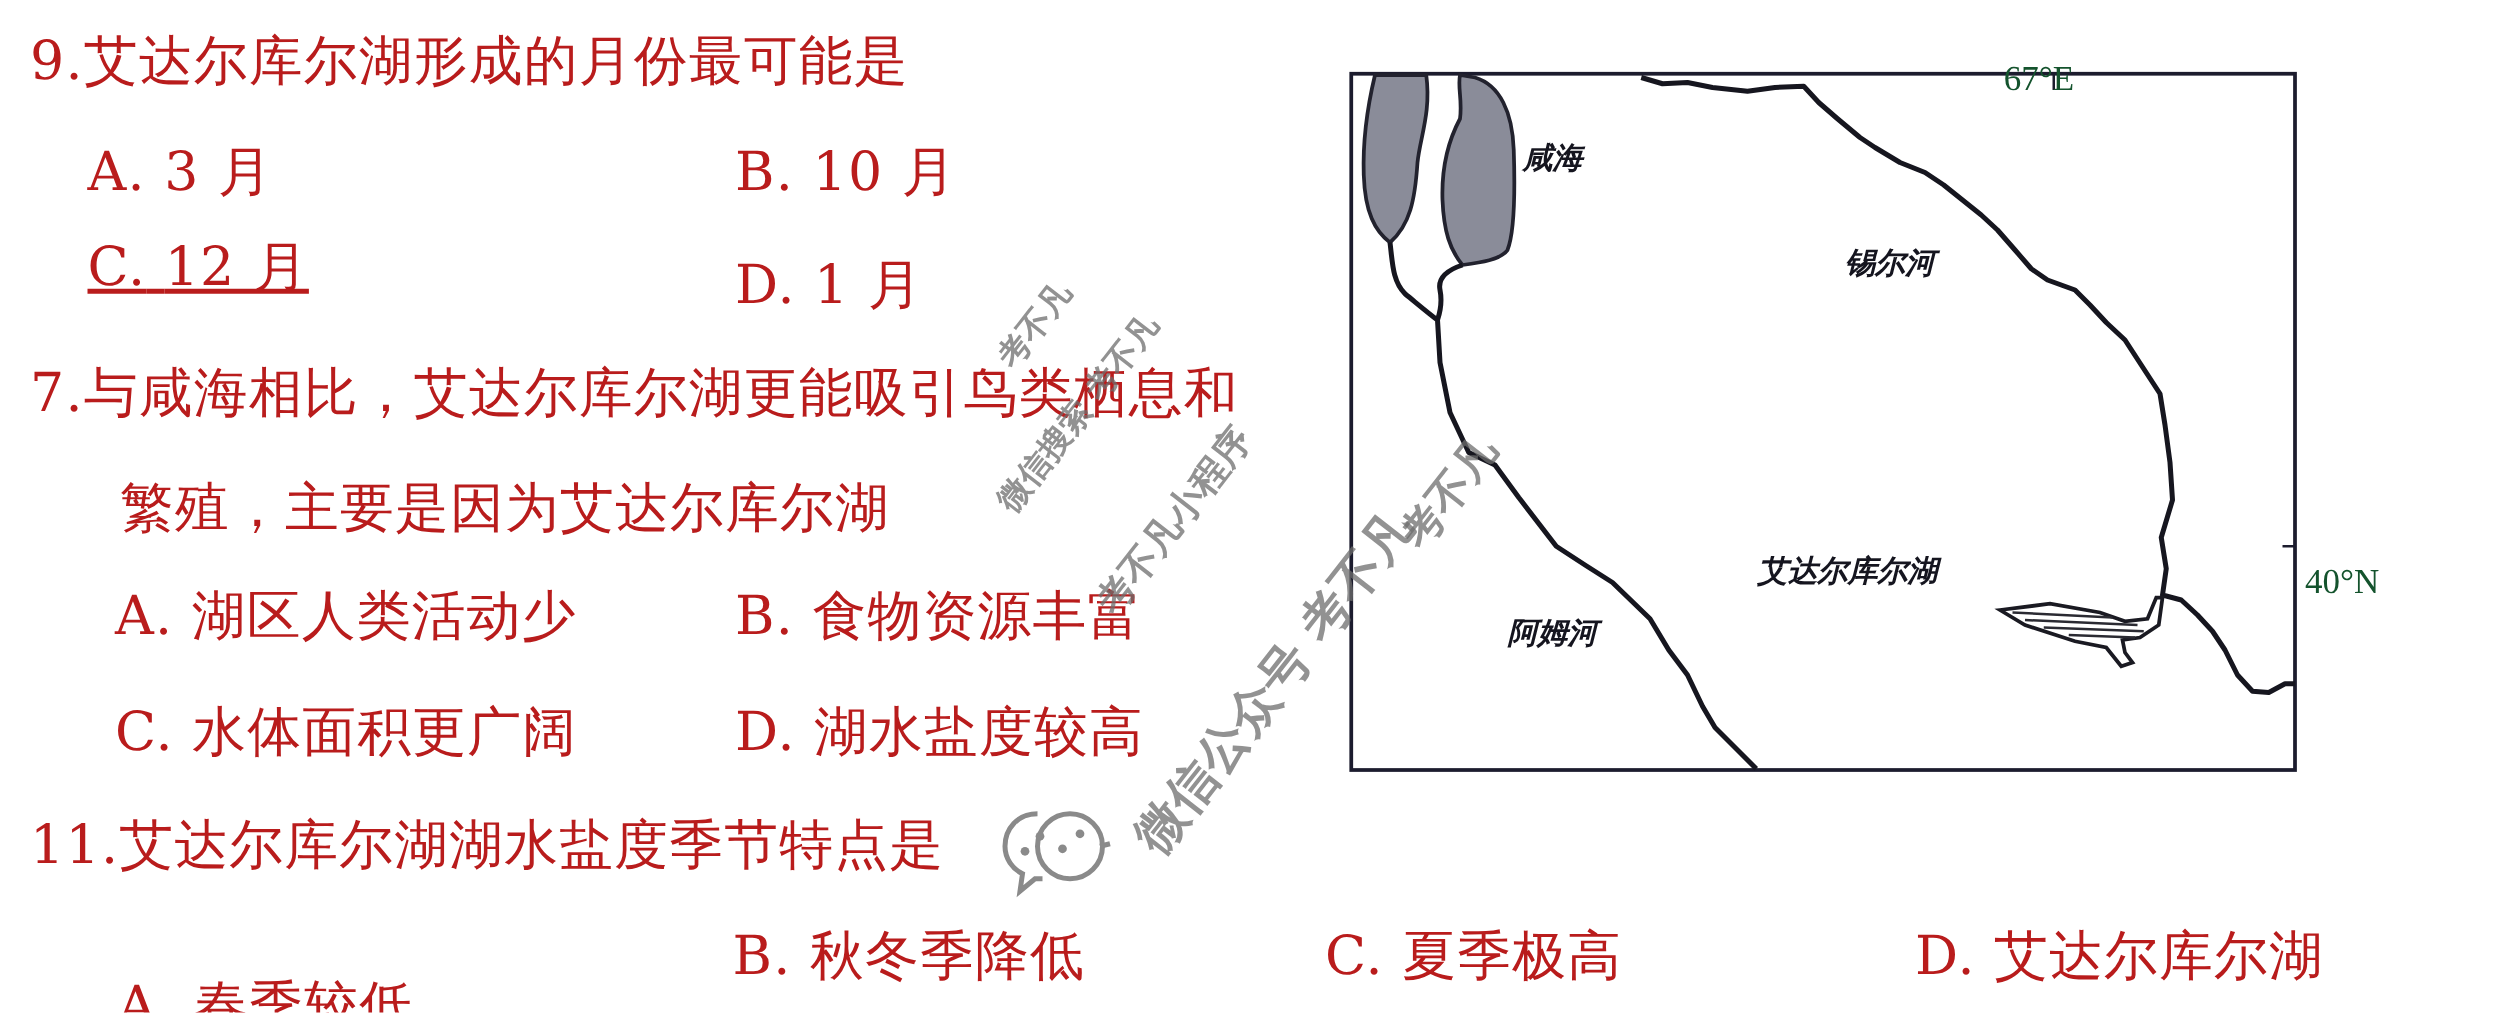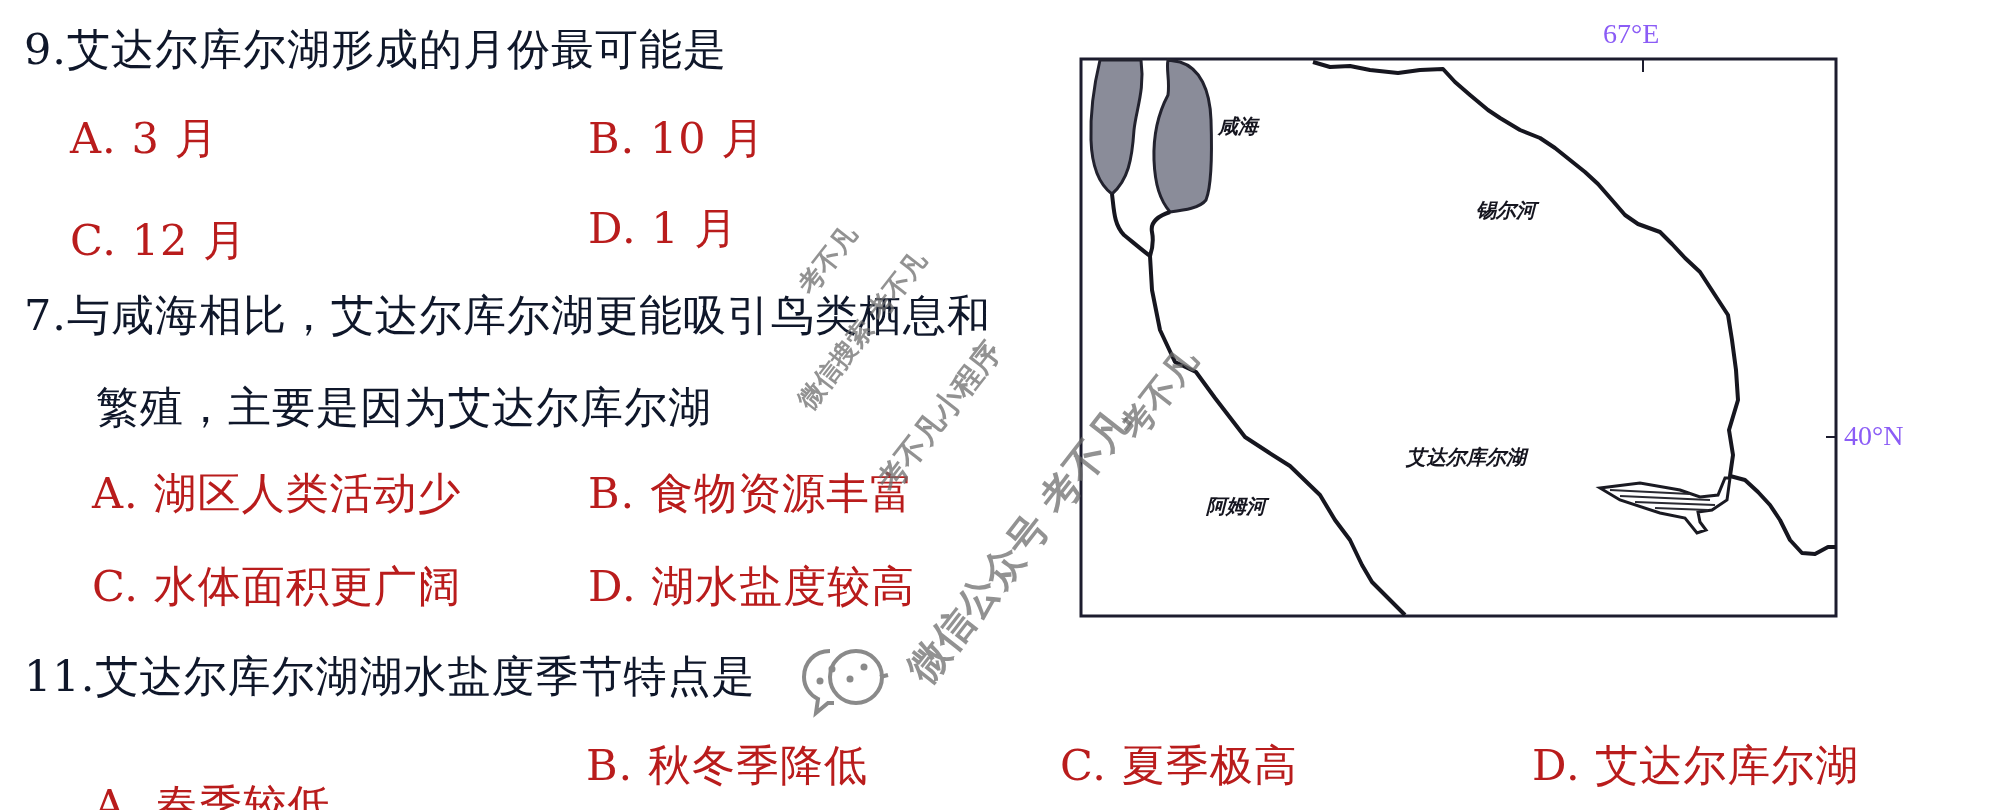--- a/index.html
+++ b/index.html
@@ -3,53 +3,54 @@
 <meta charset="utf-8">
 <style>
   html, body { margin:0; padding:0; }
   body {
     width:2000px; height:810px; position:relative; overflow:hidden;
     background:#ffffff; color:#141420;
     font-family: "DejaVu Serif", "Liberation Serif", serif;
   }
   .line {
     position:absolute; white-space:nowrap; font-size:43px; line-height:50px;
-    letter-spacing:1px; color:#0f172a;
+    letter-spacing:1px; color:#b91c1c;
   }
   .opt { position:absolute; white-space:nowrap; font-size:43px; line-height:50px; letter-spacing:1px; color:#b91c1c; }
   .map-svg { position:absolute; left:0; top:0; }
   .map-label {
     position:absolute; white-space:nowrap; font-style:italic; font-weight:bold;
-    font-size:20px; line-height:36px; color:#15151f;
+    font-size:24px; line-height:36px; color:#15151f;
     font-family: "DejaVu Sans", "Liberation Sans", sans-serif;
   }
   .coord {
-    position:absolute; white-space:nowrap; font-size:28px; line-height:32px; color:#8b5cf6;
+    position:absolute; white-space:nowrap; font-size:28px; line-height:32px; color:#14532d;
     font-family: "Liberation Serif", "DejaVu Serif", serif;
+    margin-top: 30px;
   }
   .wm {
     position:absolute; white-space:nowrap; color:rgba(110,110,110,0.75);
     font-family: "DejaVu Sans", "Liberation Sans", sans-serif; font-weight:bold;
     transform-origin:0 0; transform:rotate(-52deg); pointer-events:none;
   }
   .wechat-icon { position:absolute; left:800px; top:643px; width:90px; height:76px; }
 </style>
 </head>
 <body>
 
 <div class="line" style="left:24px; top:24px;">
   <span>9.</span><span>艾达尔库尔湖形成的月份最可能是</span>
 </div>
 <div class="opt" style="left:70px; top:113px;">
   <span>A.</span> <span>3 月</span>
 </div>
 <div class="opt" style="left:588px; top:113px;">
   <span>B.</span> <span>10 月</span>
 </div>
-<div class="opt" style="left:70px; top:215px;">
+<div class="opt" style="left:70px; top:189px;text-decoration:underline;">
   <span>C.</span> <span>12 月</span>
 </div>
 <div class="opt" style="left:588px; top:203px;">
   <span>D.</span> <span>1 月</span>
 </div>
 
 <div class="line" style="left:24px; top:290px;">
   <span>7.</span><span>与咸海相比，艾达尔库尔湖更能吸引鸟类栖息和</span>
 </div>
 <div class="line" style="left:96px; top:382px;">

